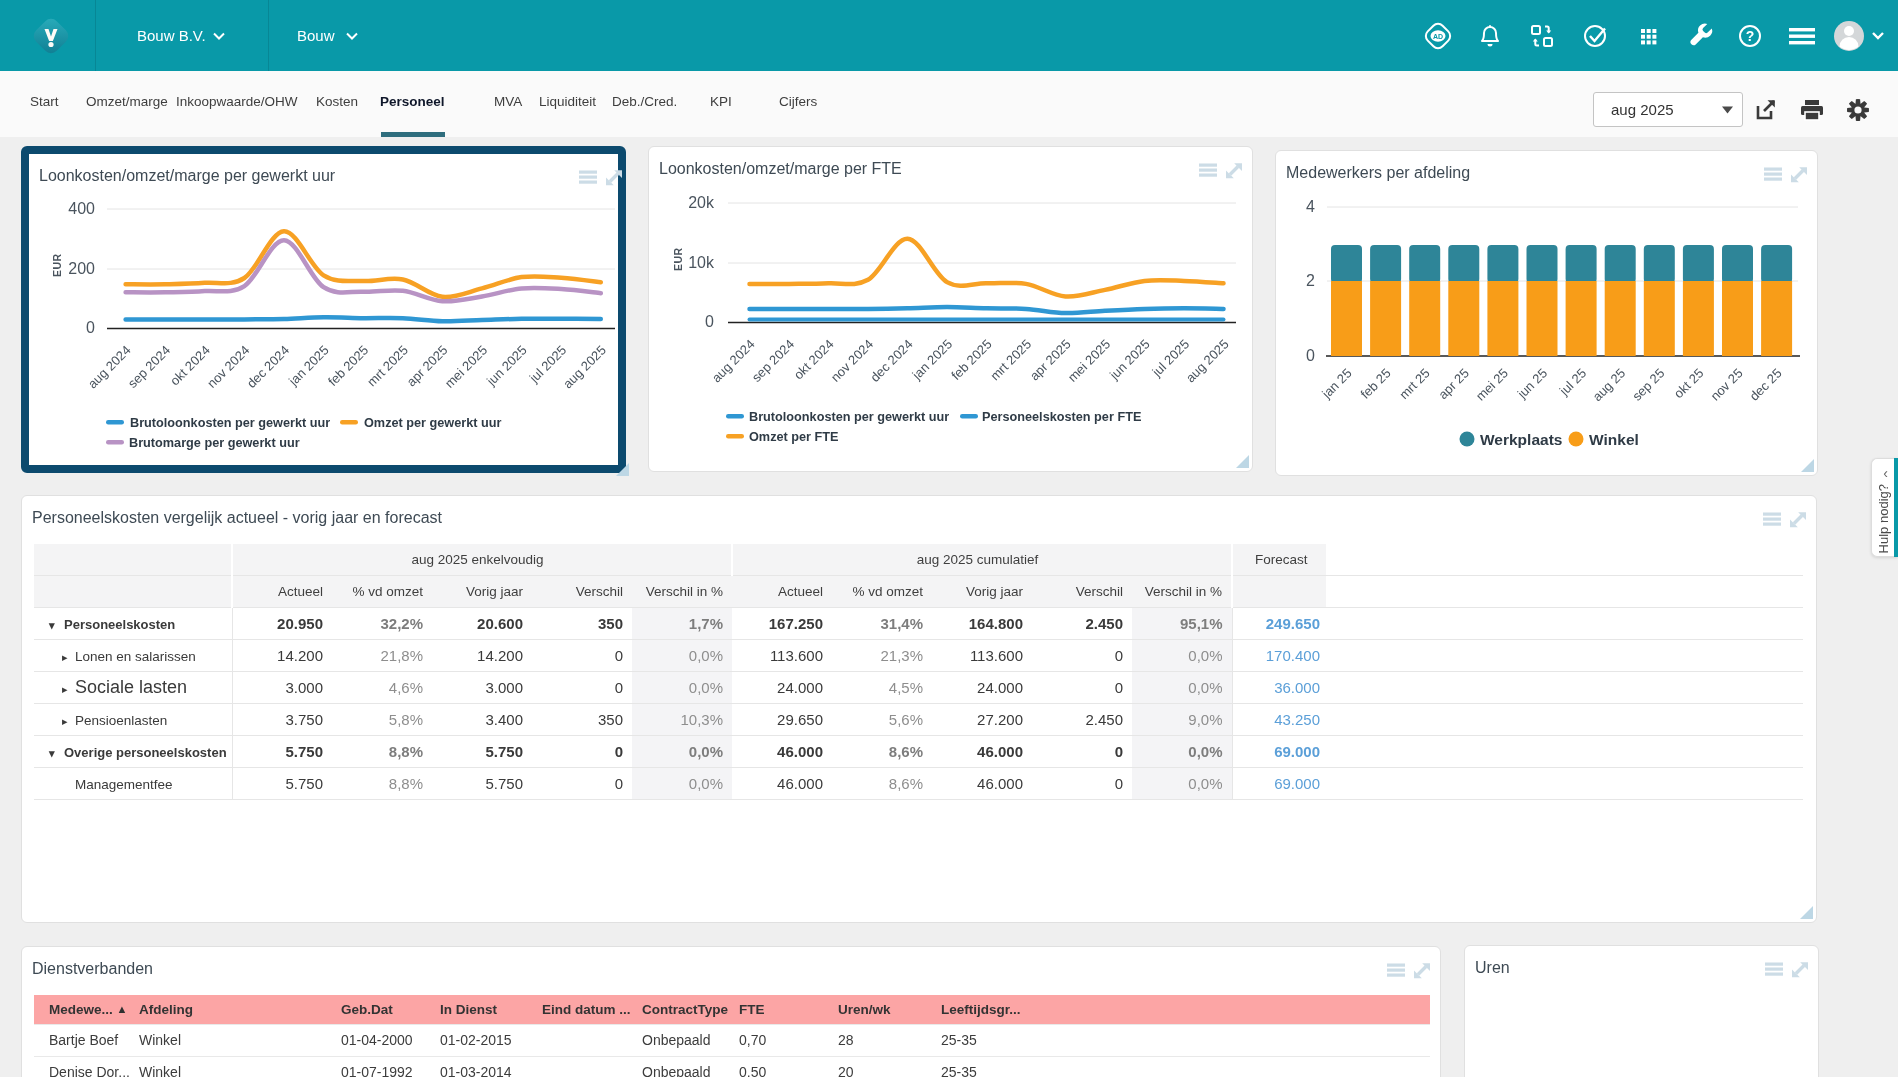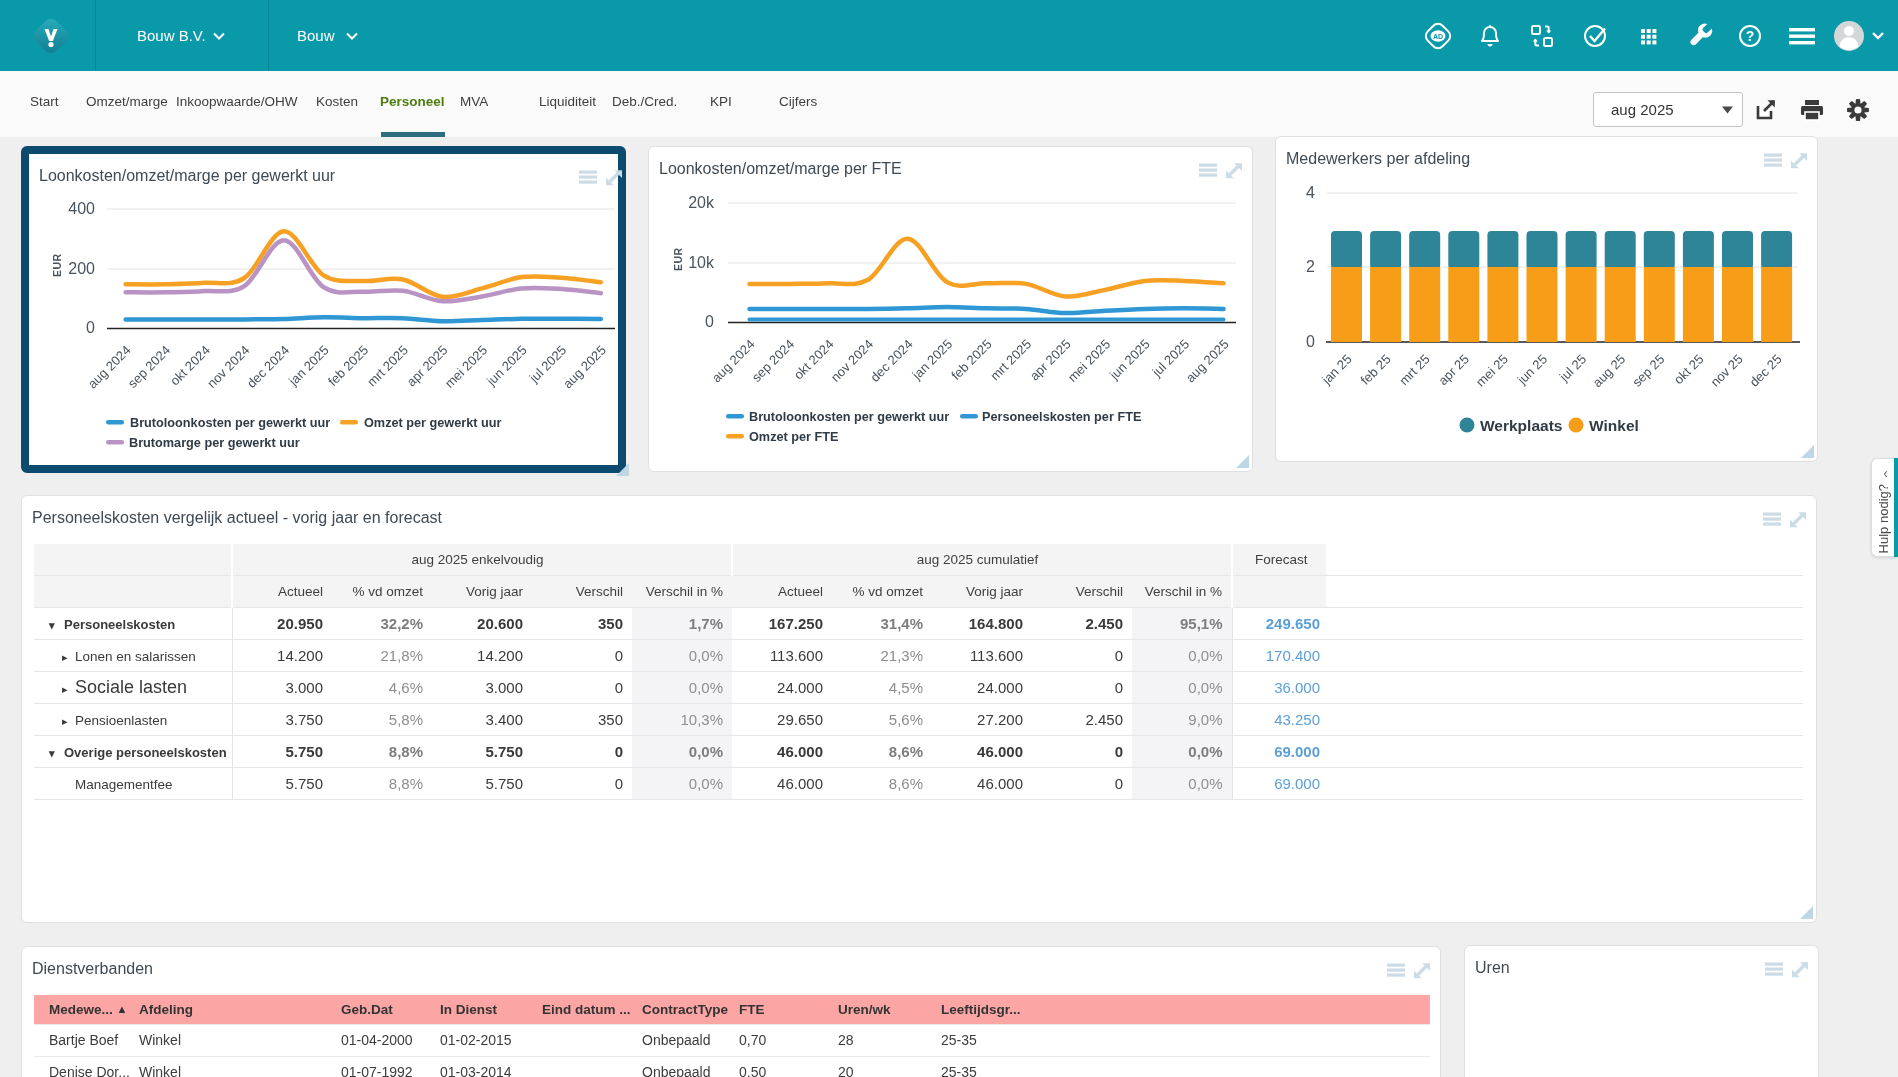--- a/index.html
+++ b/index.html
@@ -3,21 +3,21 @@
 <meta charset="utf-8">
 <style>
 * { margin:0; padding:0; box-sizing:border-box; }
 html,body { width:1898px; height:1077px; overflow:hidden; }
 body { font-family:"Liberation Sans",sans-serif; background:#efefef; position:relative; color:#3c3c3c; }
 .topbar { position:absolute; left:0; top:0; width:1898px; height:71px; background:#0999a8; }
 .tsep { position:absolute; top:0; width:1px; height:71px; background:#078795; }
 .tbtxt { position:absolute; top:0; height:71px; line-height:71px; color:#fff; font-size:15px; }
 .navbar { position:absolute; left:0; top:71px; width:1898px; height:66px; background:#fafafa; }
 .tab { position:absolute; top:71px; height:66px; line-height:62px; font-size:13.5px; color:#3e3e3e; }
-.tab.active { font-weight:bold; color:#4d7c0f; }
+.tab.active { font-weight:bold; color:#0f172a; }
 .tabline { position:absolute; left:381px; top:132px; width:64px; height:5px; background:#2e6d7d; }
 .card { position:absolute; background:#fff; border:1px solid #e0e0e0; border-radius:6px; }
 .card.sel { border:8px solid #0c4a6e; }
 .ctitle { position:absolute; left:10px; top:13px; font-size:16px; color:#3e4a54; }
 svg { position:absolute; }
 .hulp { position:absolute; right:0; top:458px; width:27px; height:99px; background:#fff; border:1px solid #ddd; border-right:none; border-radius:6px 0 0 6px; box-shadow:0 1px 3px rgba(0,0,0,.12); }
 .hulptxt { position:absolute; right:7px; top:484px; writing-mode:vertical-rl; transform:rotate(180deg); font-size:13px; color:#4a4a4a; }
 .hulpstrip { position:absolute; right:0; top:458px; width:4px; height:99px; background:#0999a8; }
 
 table { border-collapse:collapse; position:absolute; table-layout:fixed; }
@@ -110,21 +110,21 @@
     <circle cx="165" cy="13" r="5" fill="#fff"></circle>
     <path d="M155.5,28.5 a9.5,9.5 0 0 1 19,0 a15,15 0 0 1 -19,0 z" fill="#fff"></path>
     <path d="M189,15 l5,5 5,-5" stroke="#fff" stroke-width="2.4" fill="none"></path>
   </svg>
 <div class="navbar"></div>
 <div class="tab" style="left:30px">Start</div>
 <div class="tab" style="left:86px">Omzet/marge</div>
 <div class="tab" style="left:176px">Inkoopwaarde/OHW</div>
 <div class="tab" style="left:316px">Kosten</div>
 <div class="tab active" style="left:380px">Personeel</div>
-<div class="tab" style="left:460px">MVA</div>
+<div class="tab" style="left:494px">MVA</div>
 <div class="tab" style="left:539px">Liquiditeit</div>
 <div class="tab" style="left:612px">Deb./Cred.</div>
 <div class="tab" style="left:710px">KPI</div>
 <div class="tab" style="left:779px">Cijfers</div>
 <div class="tabline"></div>
 <div style="position:absolute;left:1593px;top:92px;width:150px;height:35px;background:#fff;border:1px solid #c4c4c4;border-radius:3px;">
     <span style="position:absolute;left:17px;top:8px;font-size:15px;color:#333">aug 2025</span>
     <svg style="position:absolute;right:9px;top:13px" width="11" height="8" viewBox="0 0 11 8">
       <path d="M0,0.5 h11 l-5.5,7 z" fill="#4a4a4a"></path>
     </svg>
@@ -228,21 +228,21 @@
       <g stroke="#ccdce6" stroke-width="3.4" fill="#ccdce6">
         <line x1="31" y1="12.5" x2="39" y2="4.5"></line>
         <path d="M35.2,1.2 L43,1.2 L43,9 Z" stroke="none"></path>
         <path d="M27,8.5 L27,16.3 L34.8,16.3 Z" stroke="none"></path>
       </g>
     </svg>
     <svg style="left:587px;top:308px" width="14" height="14" viewBox="0 0 14 14">
       <path d="M13,0 L13,13 L0,13 Z" fill="#bdd7e5"></path>
     </svg>
   </div>
-<div class="card" id="card3" style="left:1275px; top:136px; width:543px; height:326px;">
+<div class="card" id="card3" style="left:1275px; top:150px; width:543px; height:326px;">
     <div class="ctitle">Medewerkers per afdeling</div>
     <svg style="left:-1px;top:-1px" width="543" height="326" viewBox="0 0 543 326">
       <line x1="52" y1="57" x2="523" y2="57" stroke="#e4e4e4" stroke-width="1"></line>
       <line x1="52" y1="131" x2="523" y2="131" stroke="#e4e4e4" stroke-width="1"></line>
       <line x1="51" y1="206" x2="525" y2="206" stroke="#222" stroke-width="1.5"></line>
       <text x="40" y="62" text-anchor="end" font-size="16" fill="#4a545e">4</text>
       <text x="40" y="136" text-anchor="end" font-size="16" fill="#4a545e">2</text>
       <text x="40" y="211" text-anchor="end" font-size="16" fill="#4a545e">0</text>
       <rect x="56.0" y="95" width="31" height="38" rx="4" fill="#2e8598"></rect>
       <rect x="56.0" y="131" width="31" height="75" fill="#f89d18"></rect>

